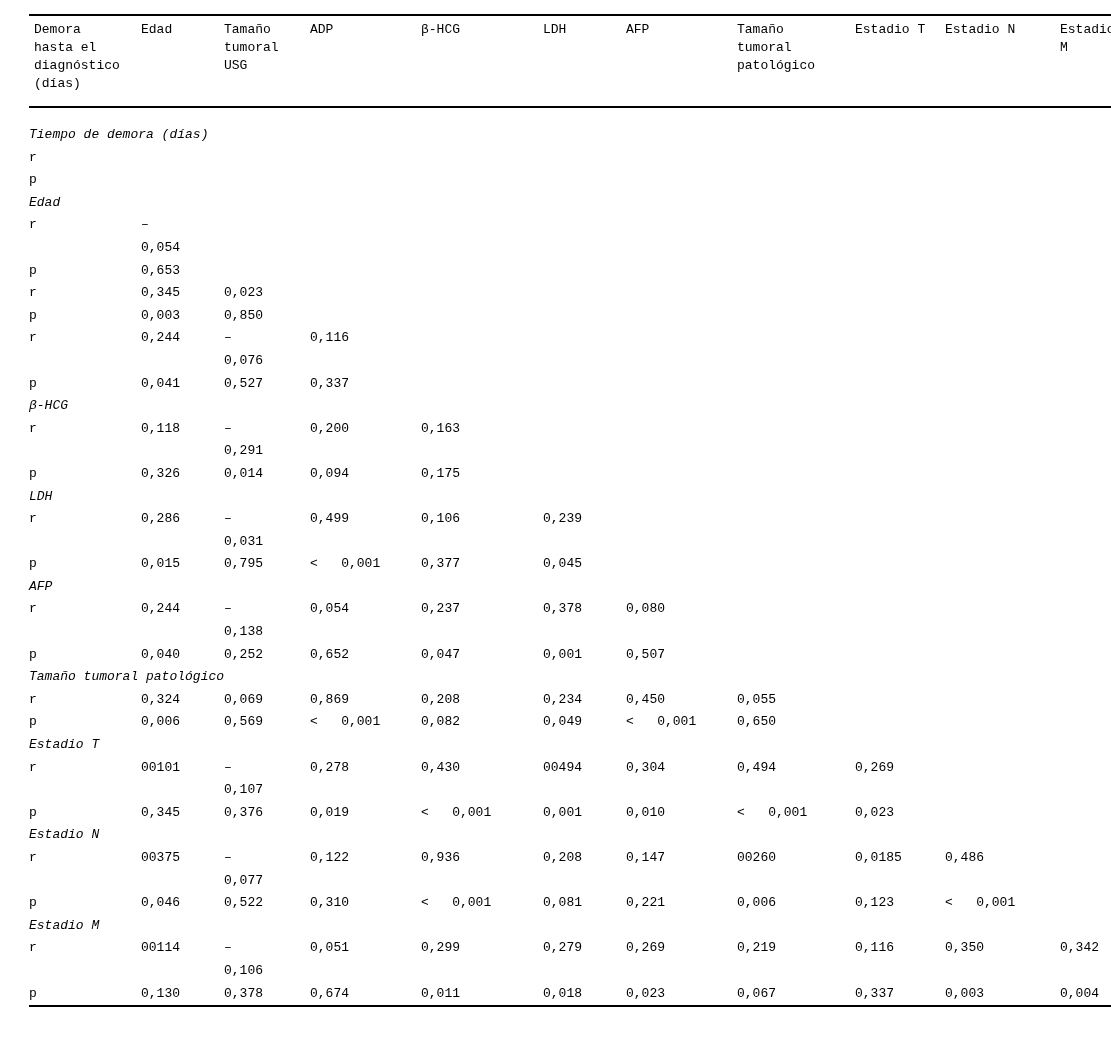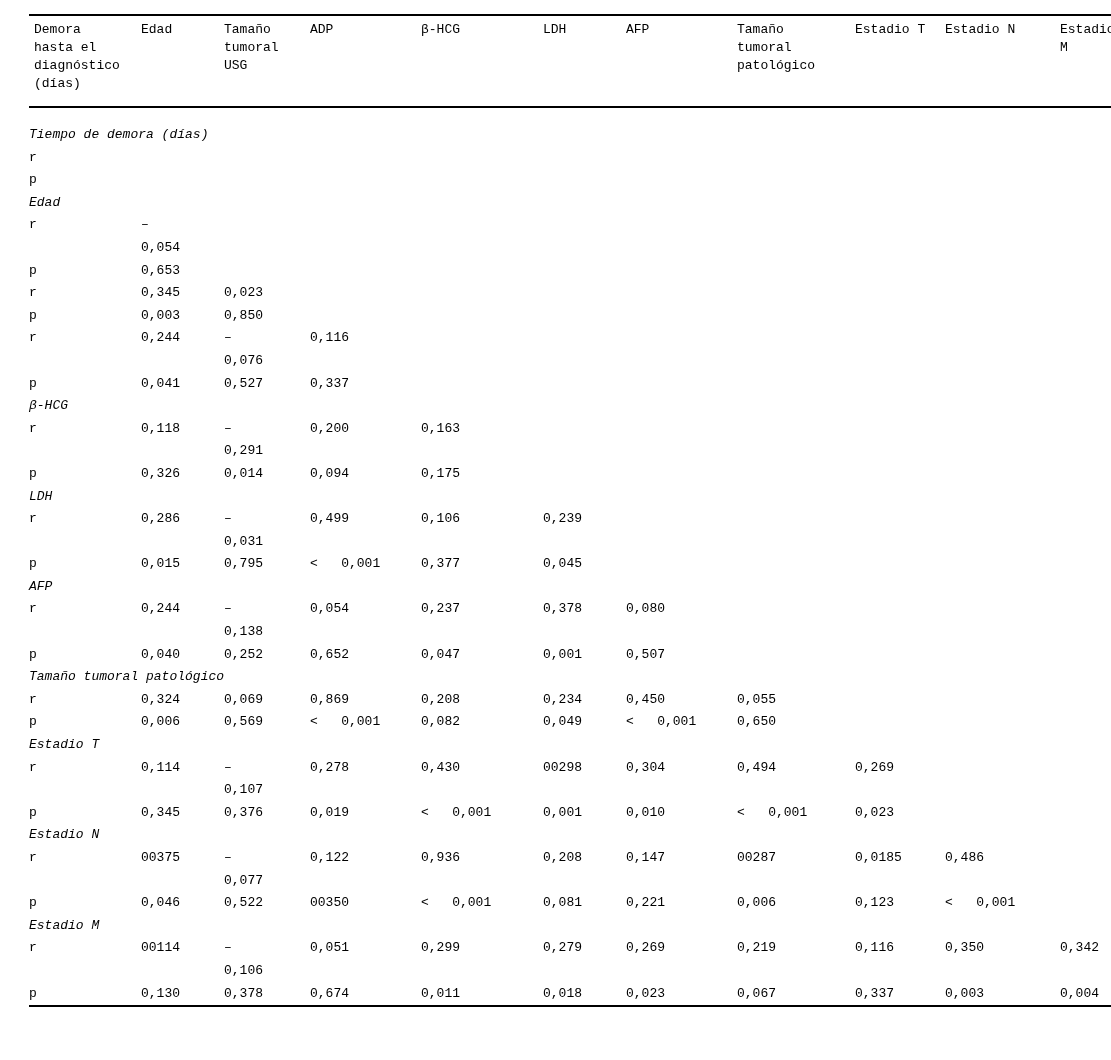--- a/index.html
+++ b/index.html
@@ -327,26 +327,26 @@
           <td class="value-cell">0,650</td>
           <td class="value-cell"></td>
           <td class="value-cell"></td>
           <td class="value-cell"></td>
         </tr>
         <tr>
           <td colspan="11" class="section-title">Estadio T</td>
         </tr>
         <tr>
           <td class="row-label">r</td>
-          <td class="value-cell">0,114</td>
+          <td class="value-cell">00101</td>
           <td class="value-cell">–
 0,107</td>
           <td class="value-cell">0,278</td>
           <td class="value-cell">0,430</td>
-          <td class="value-cell">00298</td>
+          <td class="value-cell">00494</td>
           <td class="value-cell">0,304</td>
           <td class="value-cell">0,494</td>
           <td class="value-cell">0,269</td>
           <td class="value-cell"></td>
           <td class="value-cell"></td>
         </tr>
         <tr>
           <td class="row-label">p</td>
           <td class="value-cell">0,345</td>
           <td class="value-cell">0,376</td>
@@ -364,30 +364,30 @@
         </tr>
         <tr>
           <td class="row-label">r</td>
           <td class="value-cell">00375</td>
           <td class="value-cell">–
 0,077</td>
           <td class="value-cell">0,122</td>
           <td class="value-cell">0,936</td>
           <td class="value-cell">0,208</td>
           <td class="value-cell">0,147</td>
-          <td class="value-cell">00287</td>
+          <td class="value-cell">00260</td>
           <td class="value-cell">0,0185</td>
           <td class="value-cell">0,486</td>
           <td class="value-cell"></td>
         </tr>
         <tr>
           <td class="row-label">p</td>
           <td class="value-cell">0,046</td>
           <td class="value-cell">0,522</td>
-          <td class="value-cell">00350</td>
+          <td class="value-cell">0,310</td>
           <td class="value-cell">&lt;&nbsp;&nbsp;&nbsp;0,001</td>
           <td class="value-cell">0,081</td>
           <td class="value-cell">0,221</td>
           <td class="value-cell">0,006</td>
           <td class="value-cell">0,123</td>
           <td class="value-cell">&lt;&nbsp;&nbsp;&nbsp;0,001</td>
           <td class="value-cell"></td>
         </tr>
         <tr>
           <td colspan="11" class="section-title">Estadio M</td>

